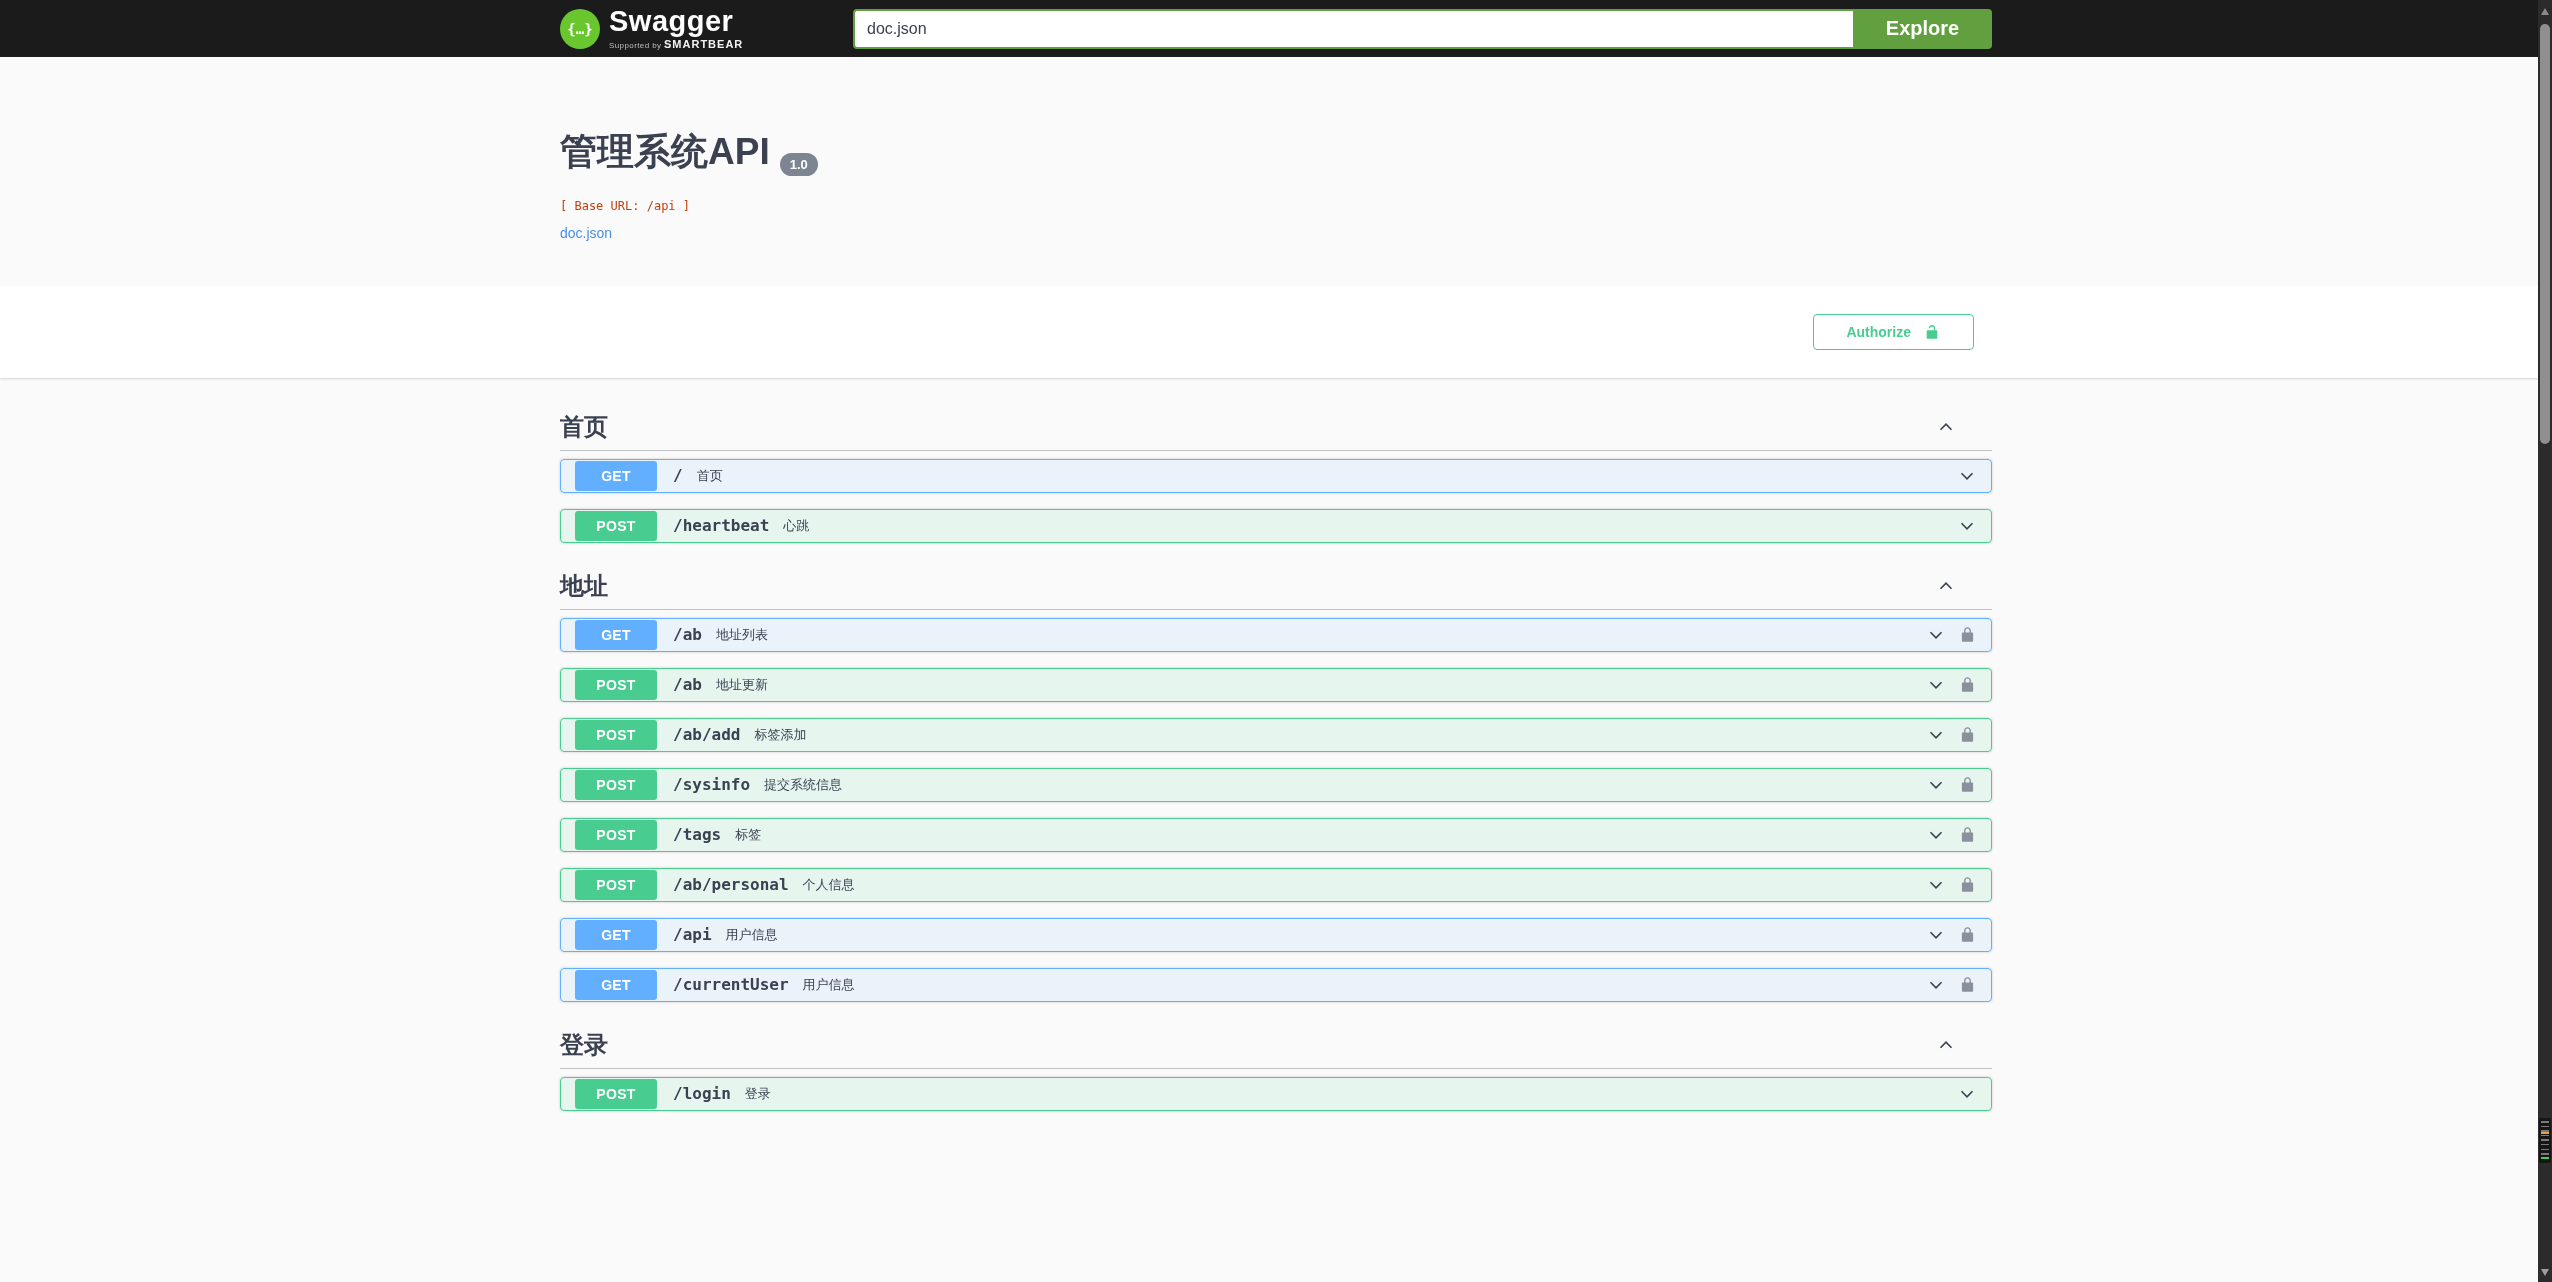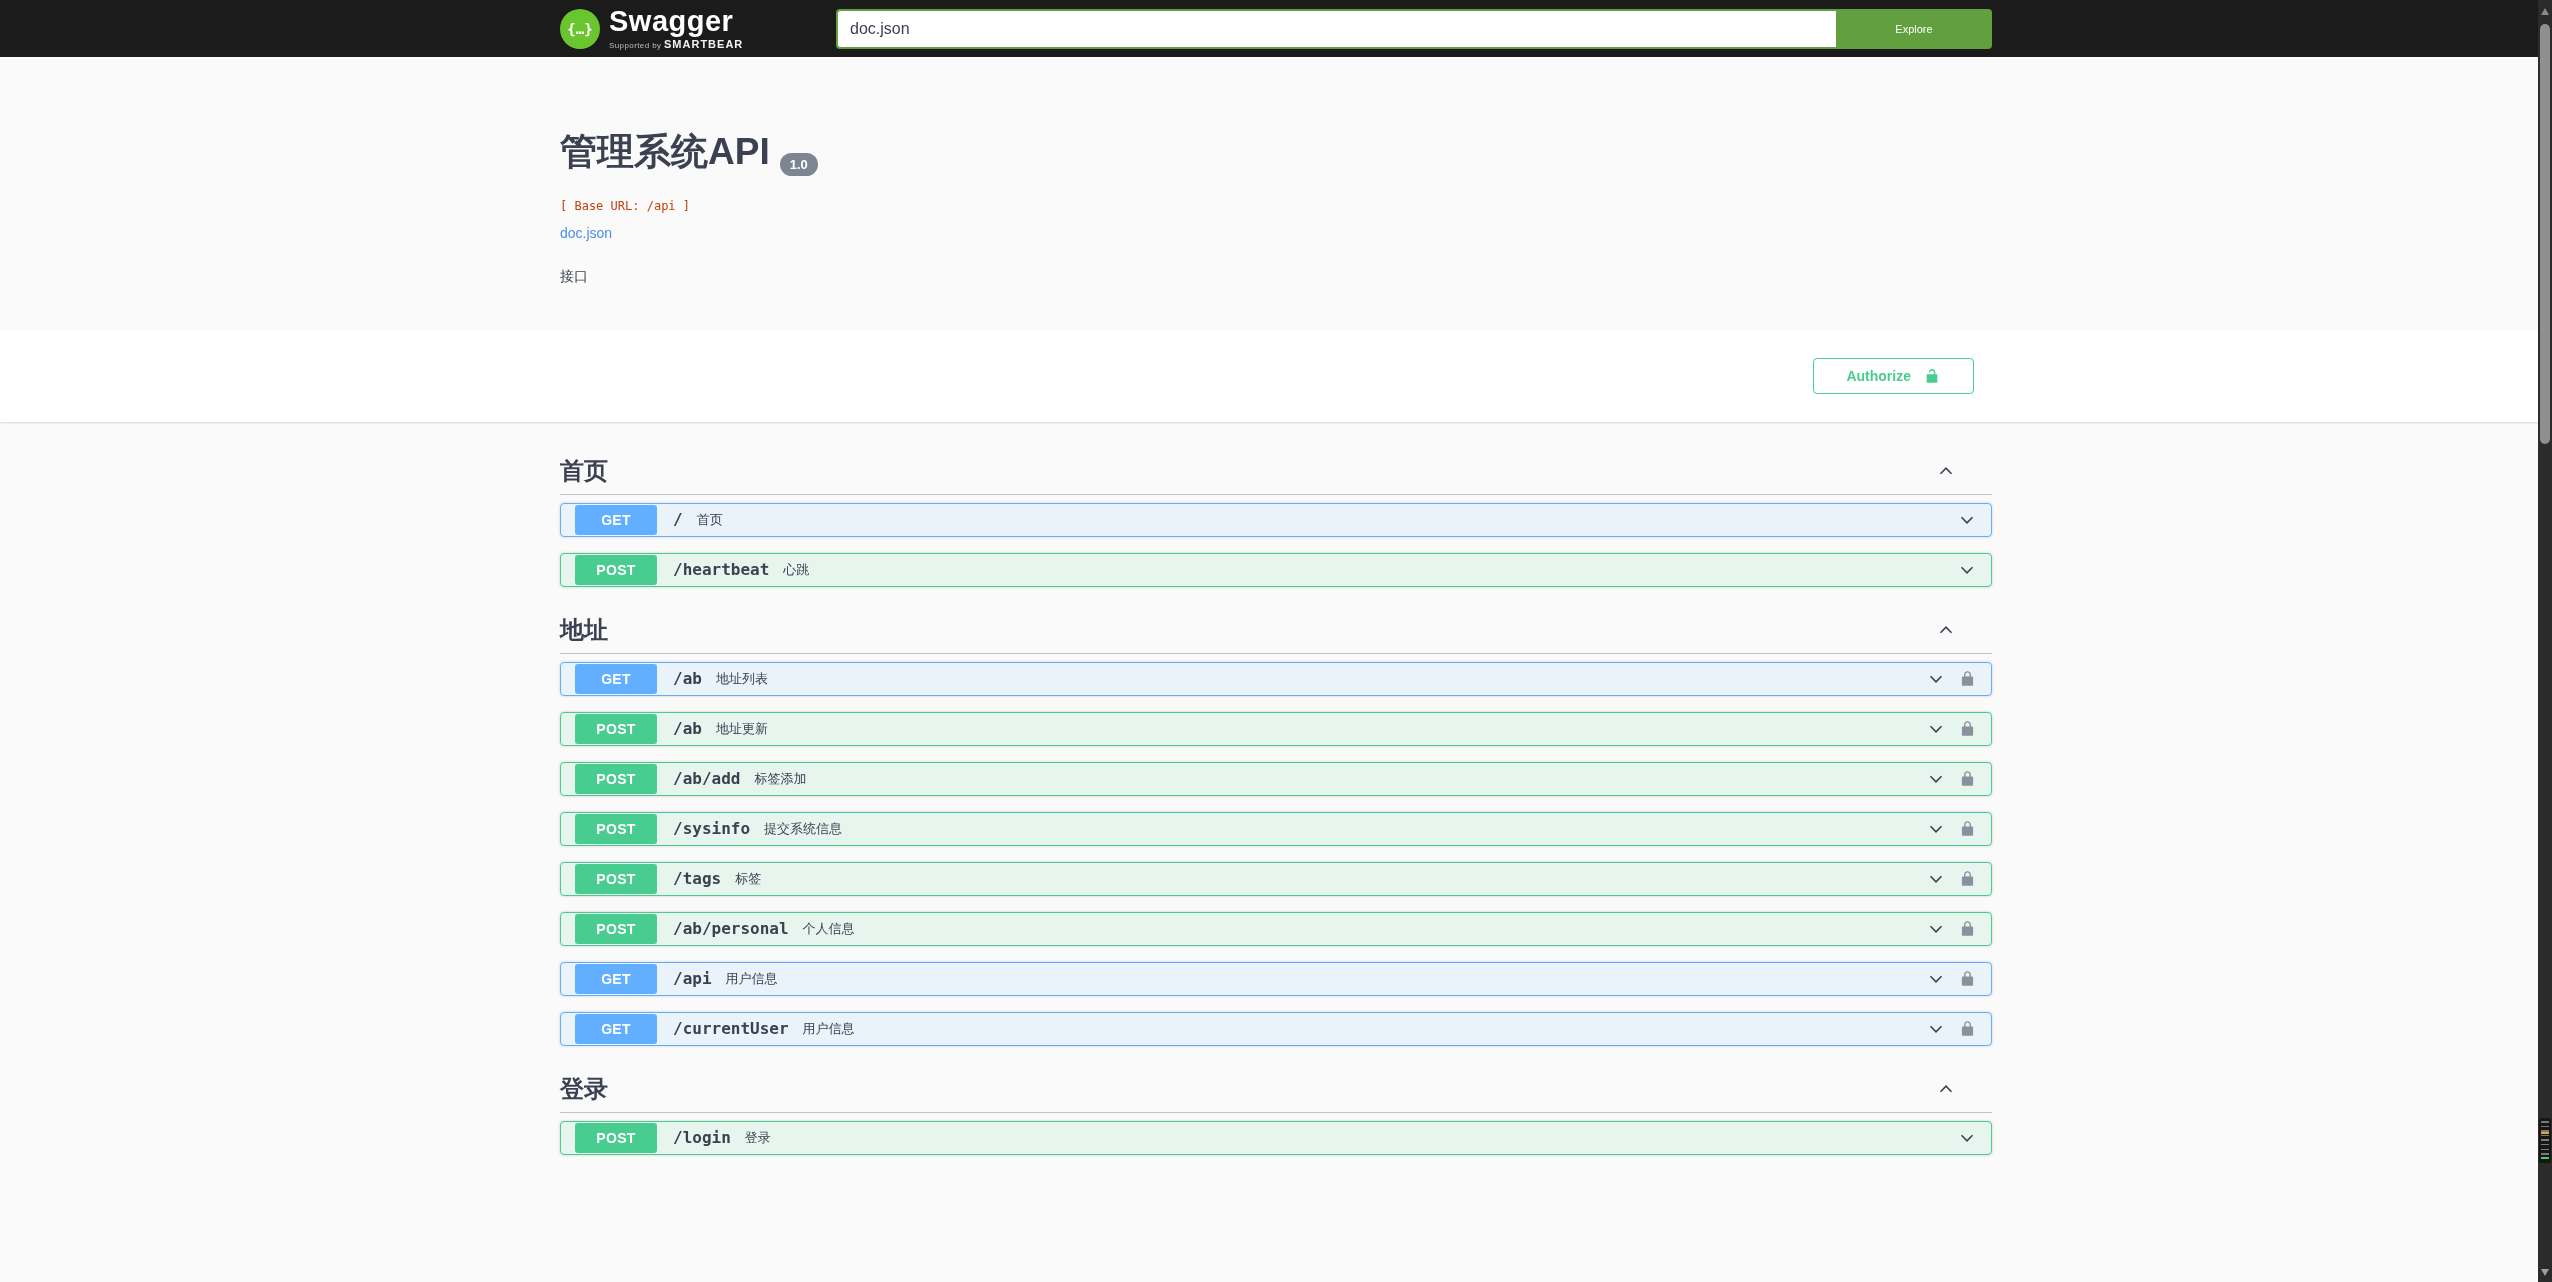--- a/index.html
+++ b/index.html
@@ -23,22 +23,22 @@
   .brand-name { color:#ffffff; font-size:29px; font-weight:700; letter-spacing:.5px; }
   .brand-tagline { margin-top:3px; font-size:8px; color:#bfbfbf; letter-spacing:.4px; }
   .brand-tagline b { color:#f2f2f2; font-size:11px; letter-spacing:1px; }
   .search-form { display:flex; align-items:center; }
   .search-input {
     width:1000px; height:40px; border:2px solid #62a03f; border-right:none;
     border-radius:4px 0 0 4px; outline:none; padding:0 12px;
     font-size:16px; color:#3b4151; font-family:"Liberation Sans", sans-serif; background:#fff;
   }
   .explore-btn {
-    width:156px; height:40px; border:none; background:#62a03f; color:#fff;
-    font-size:11px; font-weight:400; border-radius:0 4px 4px 0; cursor:pointer;
+    width:139px; height:40px; border:none; background:#62a03f; color:#fff;
+    font-size:20px; font-weight:700; border-radius:0 4px 4px 0; cursor:pointer;
     font-family:"Liberation Sans", sans-serif;
   }
 
   
   .info-section { background:#fafafa; padding:48px 0 44px 0; }
   .api-title { font-size:37px; font-weight:700; color:#3b4151; display:flex; align-items:flex-end; gap:10px; line-height:1.2; }
   .version-badge {
     background:#7d8492; color:#fff; font-size:13px; font-weight:600;
     border-radius:57px; padding:4px 10px; position:relative; top:2px;
   }
@@ -122,21 +122,20 @@
 </header>
 
 <section class="info-section">
   <div class="container">
     <h1 class="api-title">
       <span>管理系统API</span>
       <span class="version-badge">1.0</span>
     </h1>
     <div class="base-url">[ Base URL: /api ]</div>
     <a class="spec-link">doc.json</a>
-    <div class="api-description">接口</div>
   </div>
 </section>
 
 <section class="scheme-container">
   <div class="container auth-wrapper">
     <button class="authorize-btn">
       <span>Authorize</span>
       <span>
         <svg width="18" height="18" viewBox="0 0 20 20">
           <path fill="#49cc90" d="M13.6 8V5.9c0-2-1.6-3.6-3.6-3.6S6.4 3.9 6.4 5.9h1.6c0-1.1.9-2 2-2s2 .9 2 2V8H4.9c-.5 0-.8.4-.8.8v8c0 .5.4.8.8.8h10.2c.5 0 .8-.4.8-.8v-8c0-.5-.4-.8-.8-.8h-1.5z"></path>

